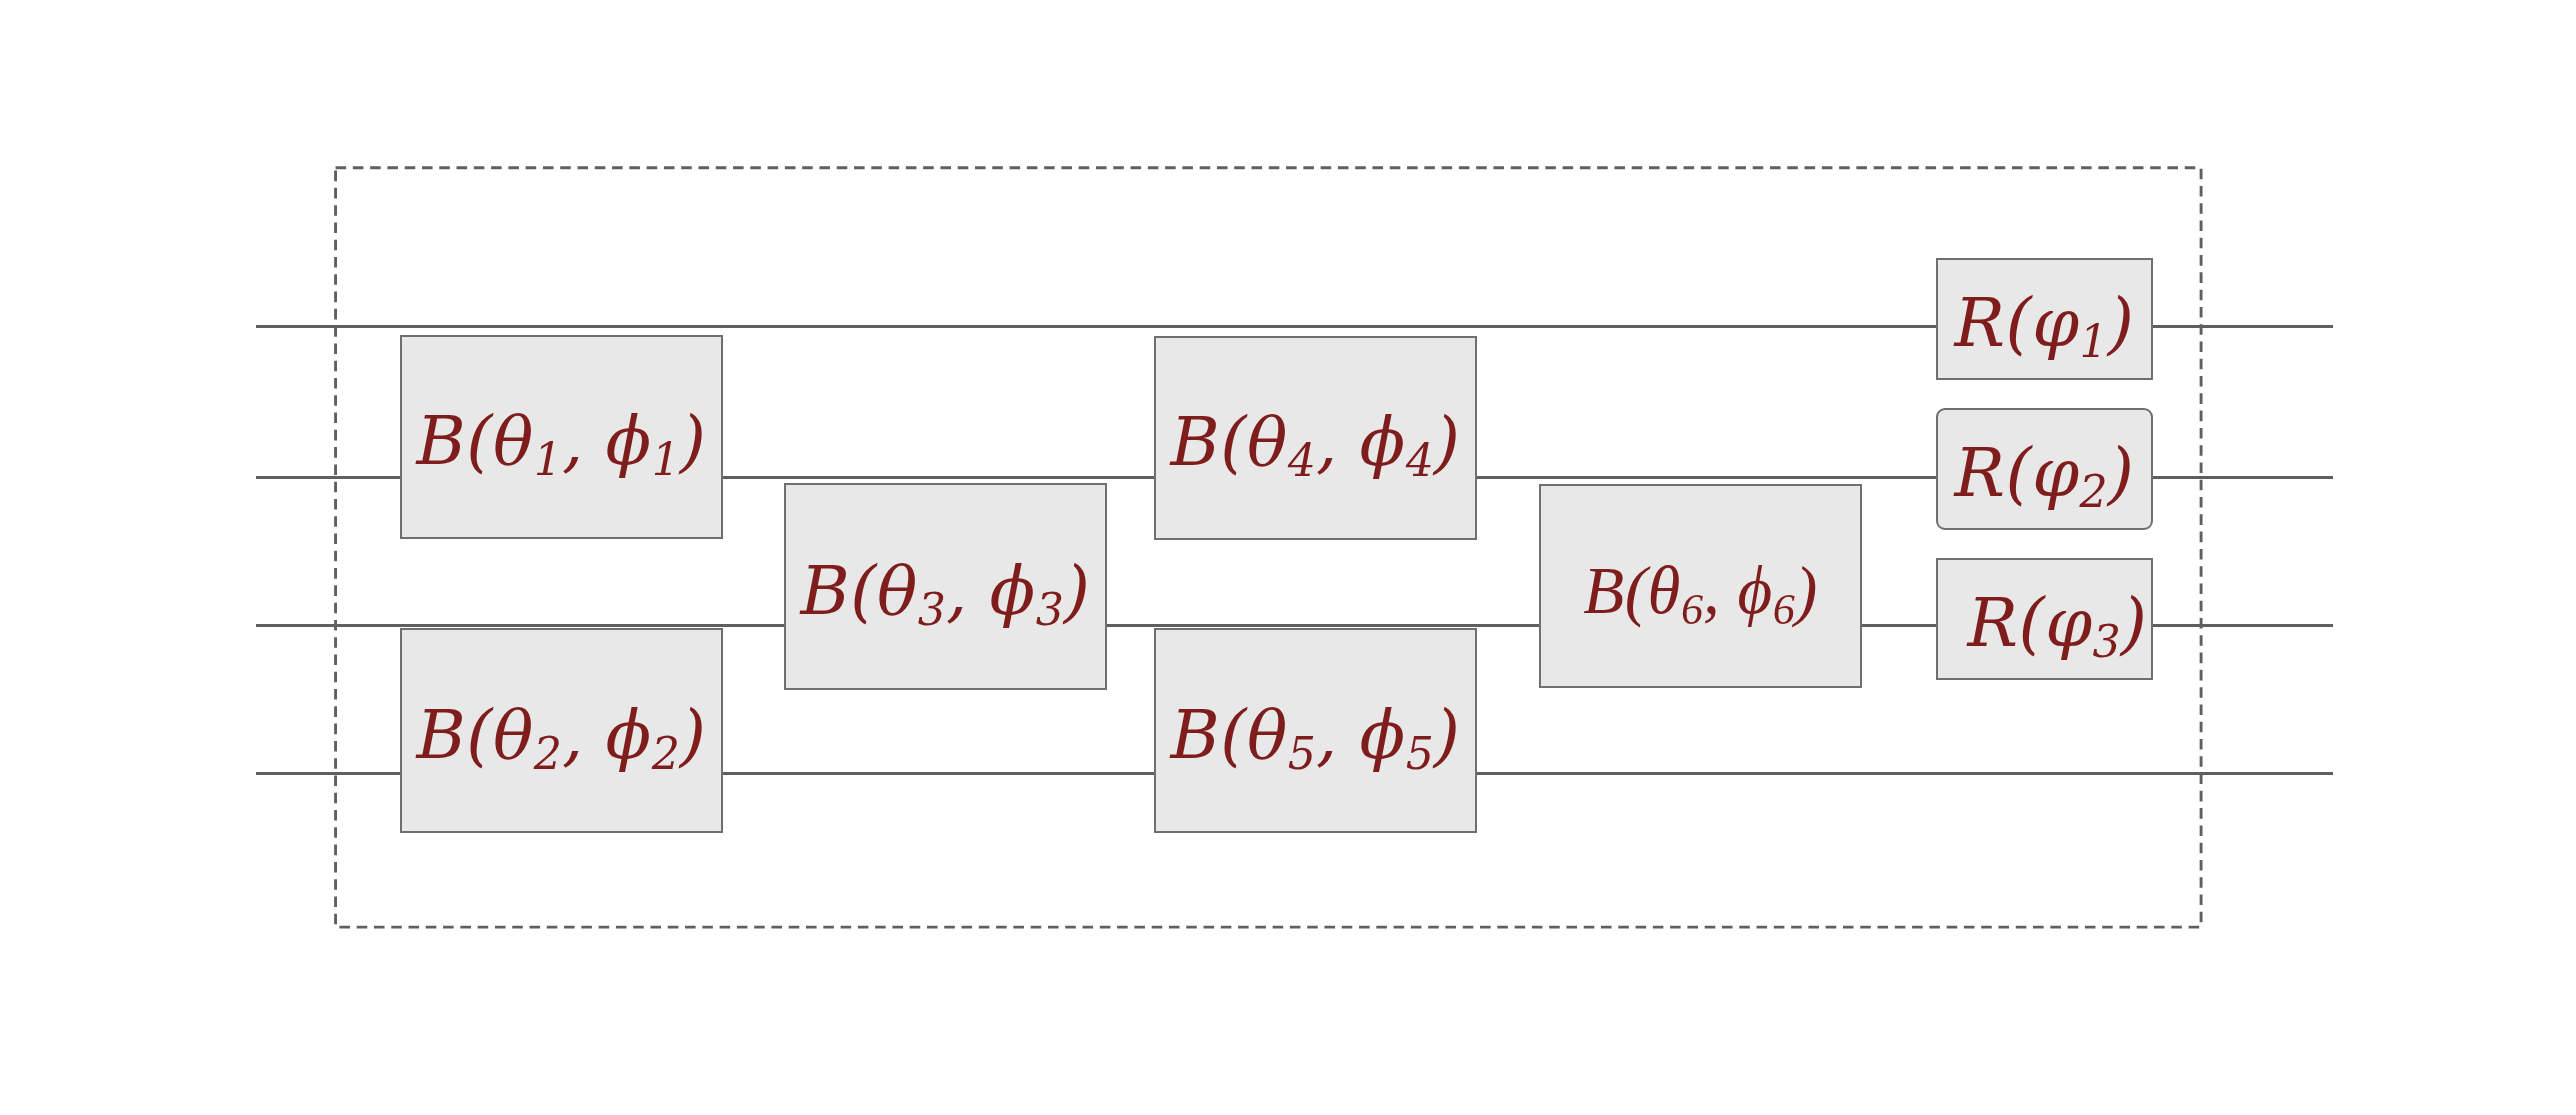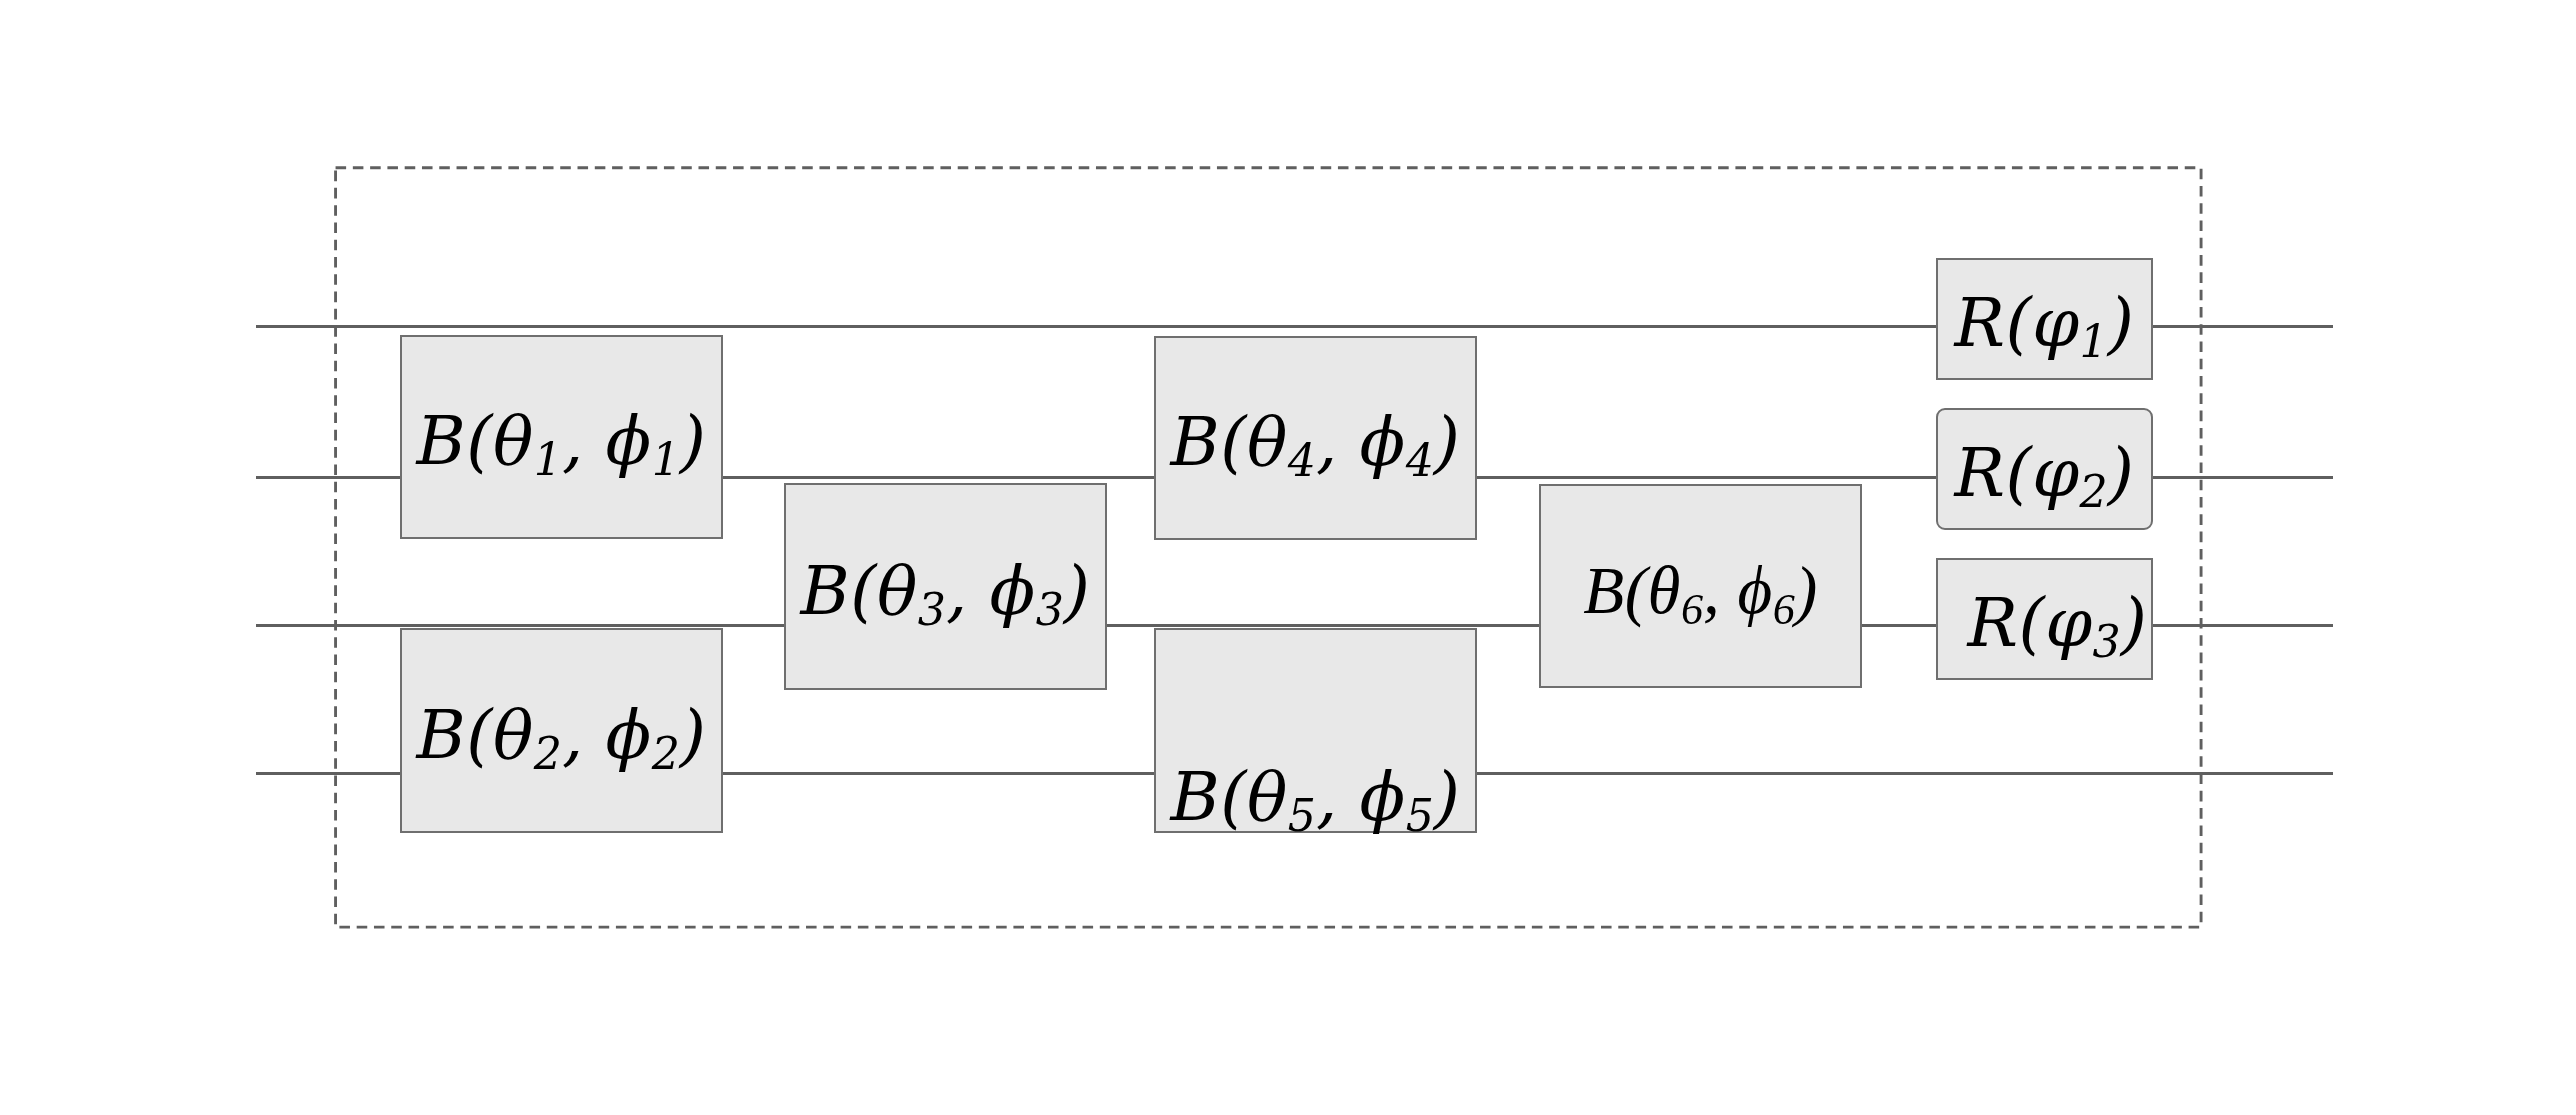--- a/index.html
+++ b/index.html
@@ -44,30 +44,30 @@
     display: flex;
     align-items: center;
     justify-content: center;
   }
   .b-gate { width: 323px; margin-top: 38px; }
   .r-gate { width: 217px; height: 122px; }
   #gate-B1 { left: 400px;  top: 297px; height: 204px; }
   #gate-B2 { left: 400px;  top: 590px; height: 205px; }
   #gate-B3 { left: 784px;  top: 445px; height: 207px; }
   #gate-B4 { left: 1154px; top: 298px; height: 204px; }
-  #gate-B5 { left: 1154px; top: 590px; height: 205px; align-items: flex-end; }
+  #gate-B5 { left: 1154px; top: 590px; height: 205px; }
   #gate-B6 { left: 1539px; top: 446px; height: 204px; font-family: Liberation Serif, serif; }
   #gate-R1 { left: 1936px; top: 258px; }
   #gate-R2 { left: 1936px; top: 408px; border-radius: 9px; }
   #gate-R3 { left: 1936px; top: 558px; padding-left: 26px; }
   #gate-R4 { left: 1936px; top: 706px; }
   .gate-label {
     font-style: italic;
     font-size: 67px;
-    color: #000000;
+    color: #7f1d1d;
     white-space: pre;
     line-height: 1;
     padding-top: 9.6px;
     letter-spacing: 0.5px;
   }
   .gate-label sub {
     font-size: 0.66em;
     line-height: 0;
     vertical-align: -0.26em;
     letter-spacing: 0;

